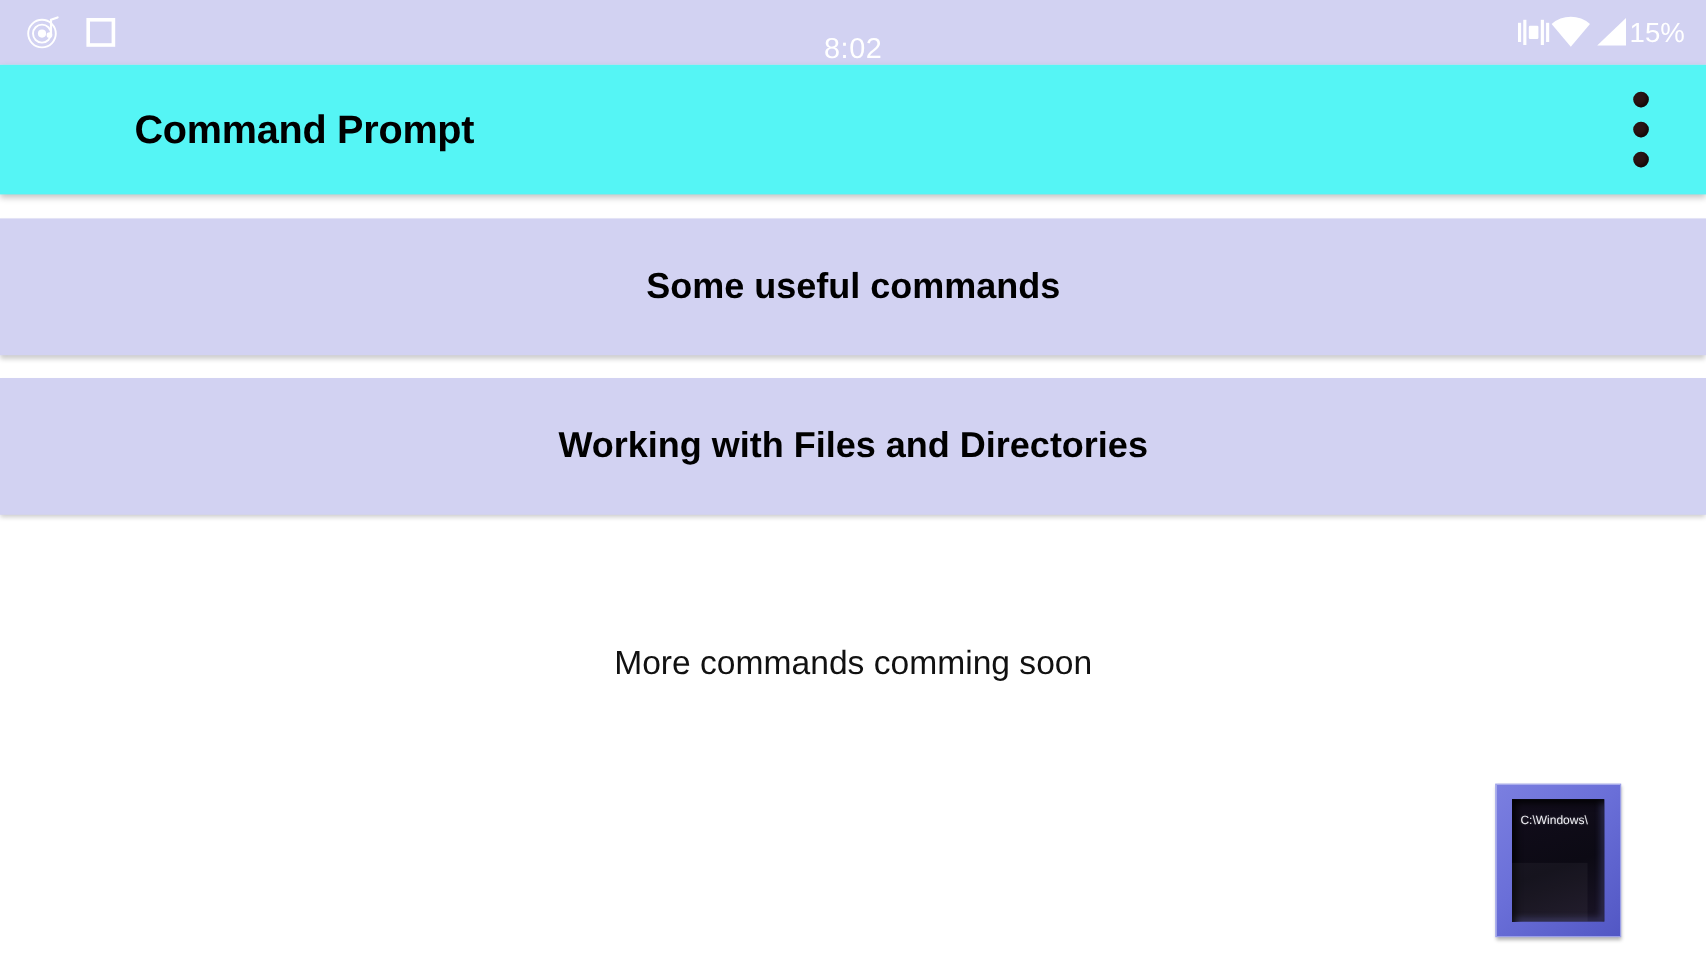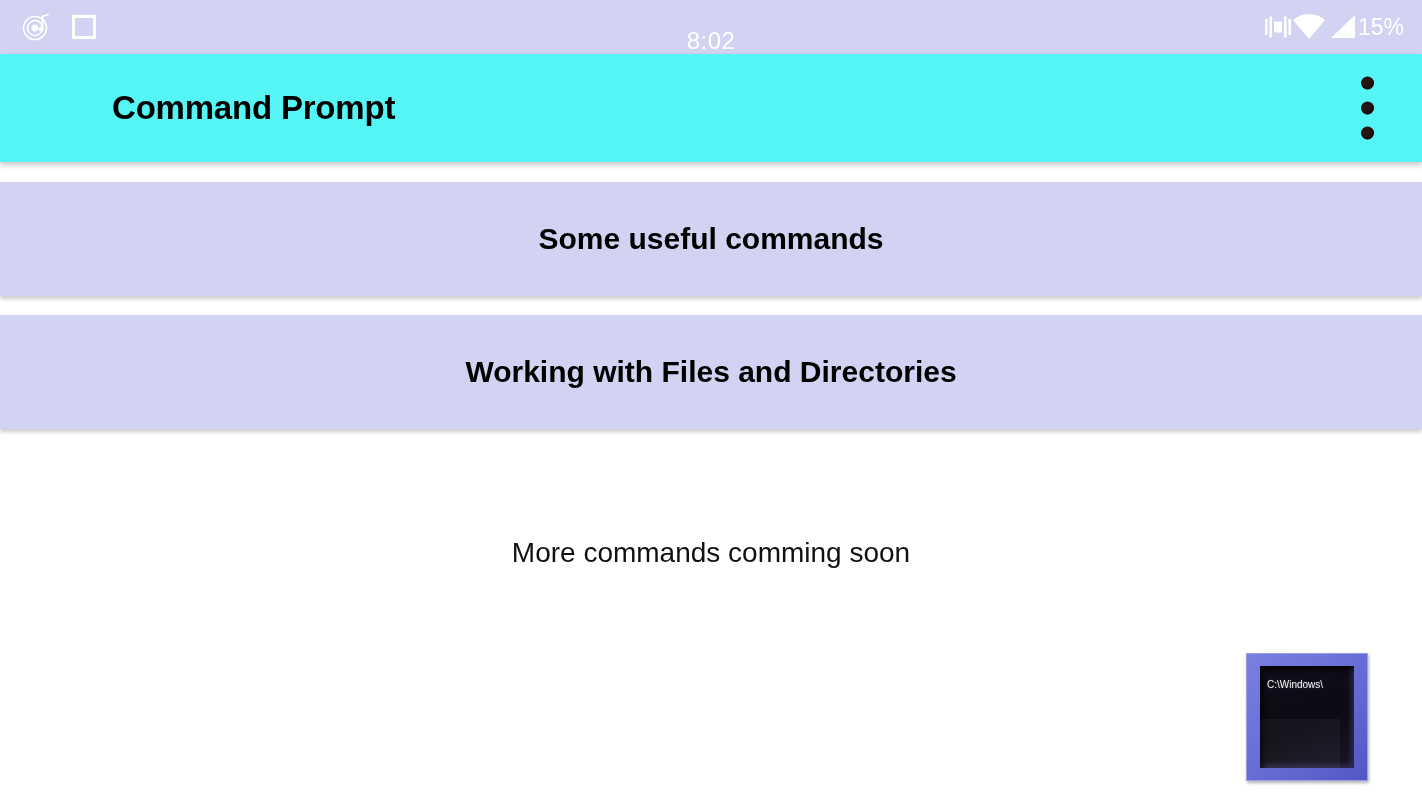--- a/index.html
+++ b/index.html
@@ -88,21 +88,21 @@
   .note {
     position:absolute; left:0; width:1422px; top:537px;
     text-align:center;
     font-size:28px; color:#111111;
     font-weight:normal;
   }
 
   
   .cmd-thumb {
     position:absolute; left:1246px; top:653px;
-    width:122px; height:128px;
+    width:105px; height:128px;
     background:linear-gradient(135deg,#7b7fe0 0%,#6a6fd8 45%,#5257c4 100%);
     border:1px solid #9a9ee8;
     box-shadow:1px 2px 3px rgba(0,0,0,0.30);
     padding:12px 13px;
   }
   .cmd-screen {
     position:relative;
     width:100%; height:100%;
     background:linear-gradient(160deg,#120d1c 0%,#0c0a14 55%,#1a1426 100%);
     box-shadow:

